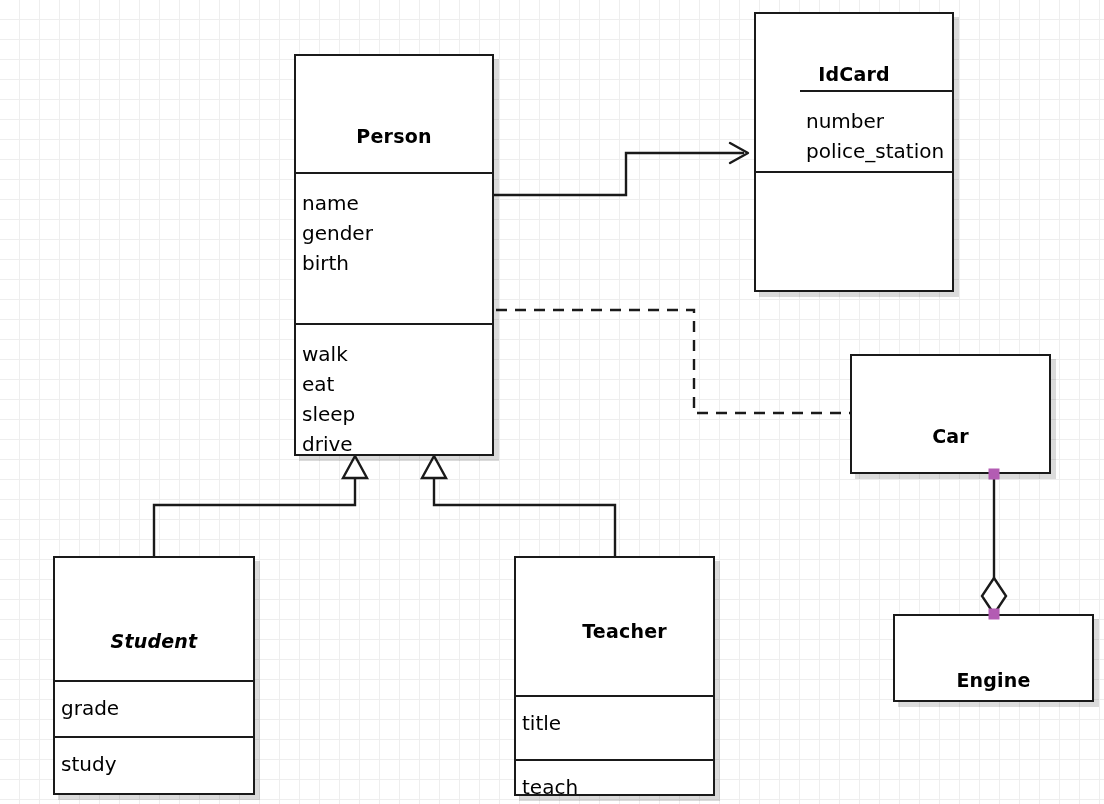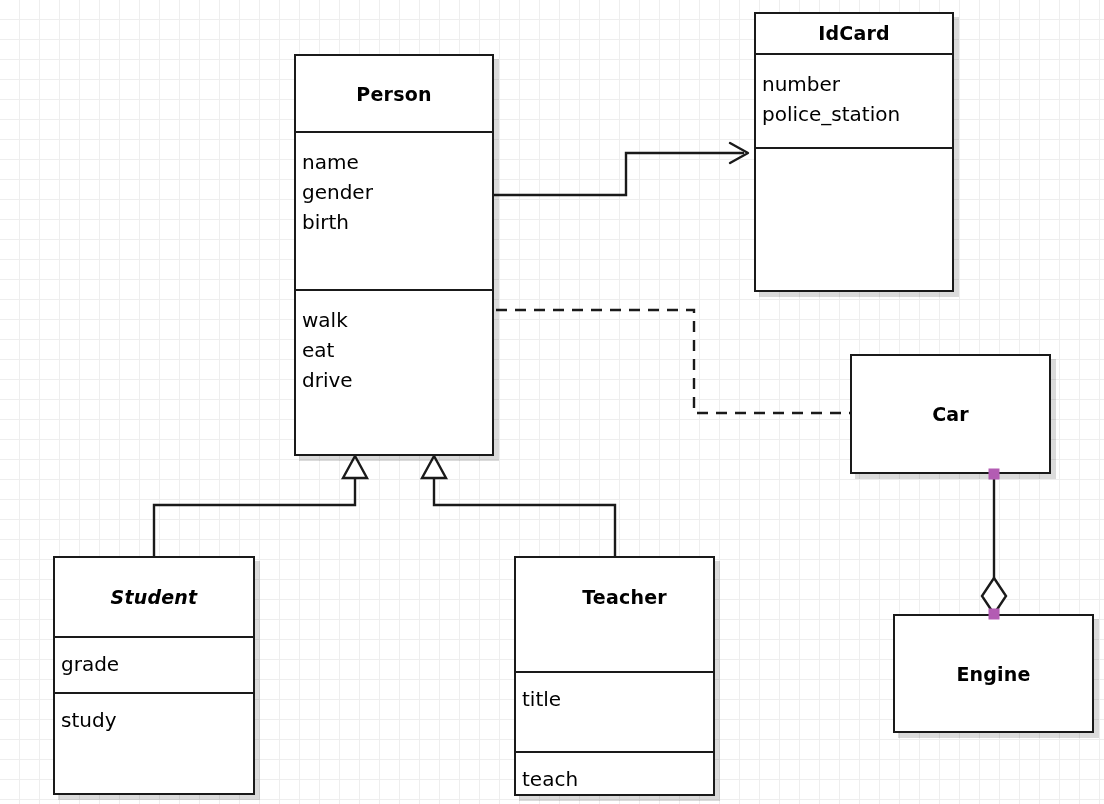--- a/index.html
+++ b/index.html
@@ -45,20 +45,21 @@
     border-top: 2px solid #1a1a1a;
   }
   .class-name {
     display: flex;
     align-items: center;
     justify-content: center;
     font-weight: bold;
     font-size: 19px;
     color: #000000;
     letter-spacing: 0.2px;
+    margin-top: 44px;
   }
   .member-list {
     padding: 14px 0 0 6px;
     font-size: 20px;
     line-height: 30px;
     color: #000000;
   }
   .member-list.tight {
     padding-top: 11px;
   }
@@ -118,29 +119,30 @@
       <span>Person</span>
     </div>
     <div class="compartment divided member-list" style="height:158px;">
       <div class="member-item">name</div>
       <div class="member-item">gender</div>
       <div class="member-item">birth</div>
     </div>
     <div class="compartment divided member-list" style="flex:1 1 auto;">
       <div class="member-item">walk</div>
       <div class="member-item">eat</div>
+      <div class="member-item">sleep</div>
       <div class="member-item">drive</div>
     </div>
   </div>
 
   <div class="uml-class" style="left:754px; top:12px; width:200px; height:280px;">
     <div class="compartment class-name" style="height:75px;">
       <span>IdCard</span>
     </div>
-    <div class="compartment divided member-list" style="height:167px;">
+    <div class="compartment divided member-list" style="height:167px;margin-left:44px;">
       <div class="member-item">number</div>
       <div class="member-item">police_station</div>
     </div>
     <div class="compartment divided empty-compartment" style="flex:1 1 auto;"></div>
   </div>
 
   <div class="uml-class" style="left:53px; top:556px; width:202px; height:239px;">
     <div class="compartment class-name" style="height:78px;font-style:italic;">
       <span>Student</span>
     </div>
@@ -163,21 +165,21 @@
       <div class="member-item">teach</div>
     </div>
   </div>
 
   <div class="uml-class" style="left:850px; top:354px; width:201px; height:120px;">
     <div class="compartment class-name name-only">
       <span>Car</span>
     </div>
   </div>
 
-  <div class="uml-class" style="left:893px; top:614px; width:201px; height:119px;">
+  <div class="uml-class" style="left:893px; top:614px; width:201px; height:88px;">
     <div class="compartment class-name name-only">
       <span>Engine</span>
     </div>
   </div>
 
   <div class="handle" style="left:994px; top:474px;"></div>
   <div class="handle" style="left:994px; top:614px;"></div>
 
 </div>
 

